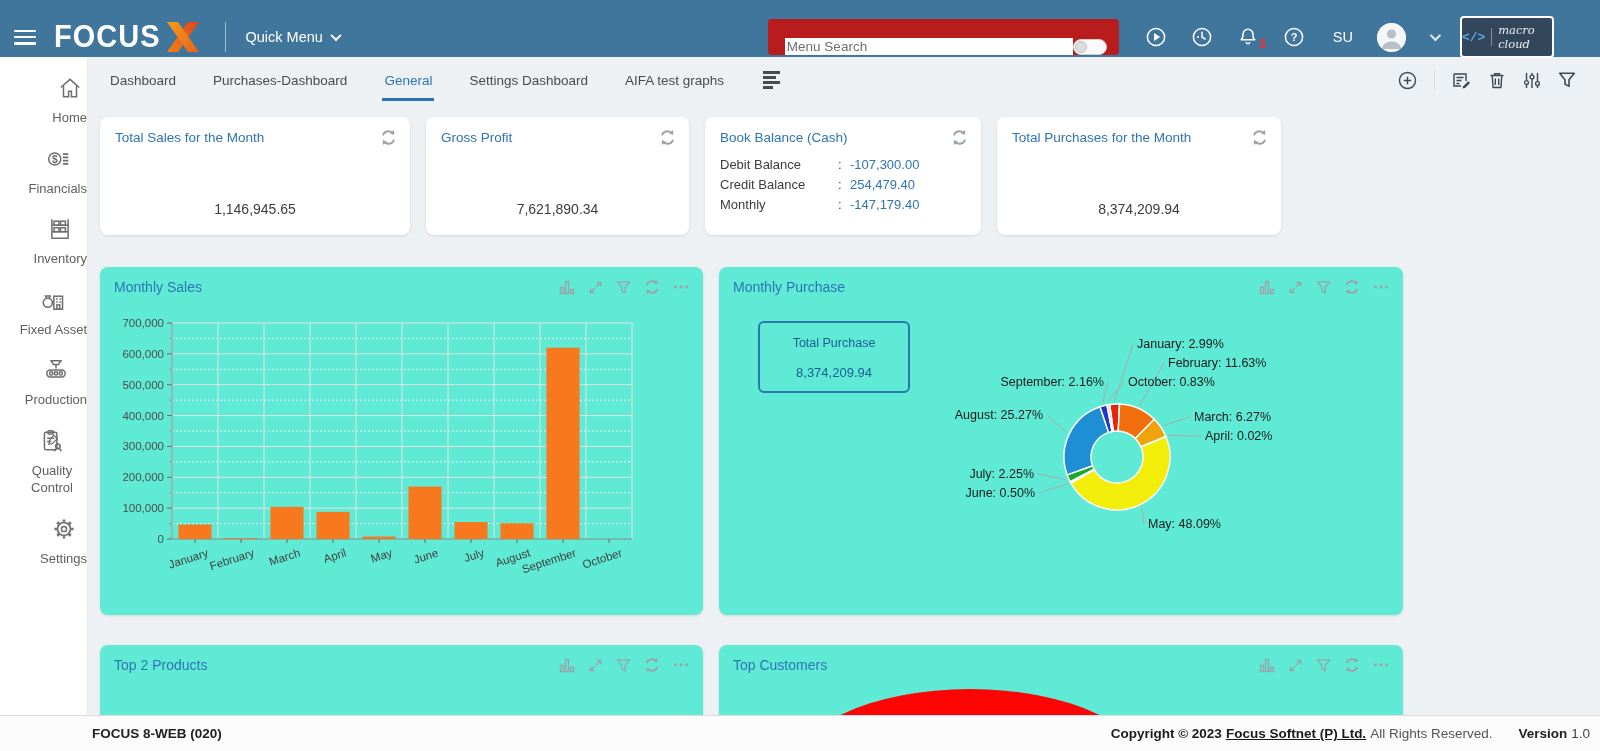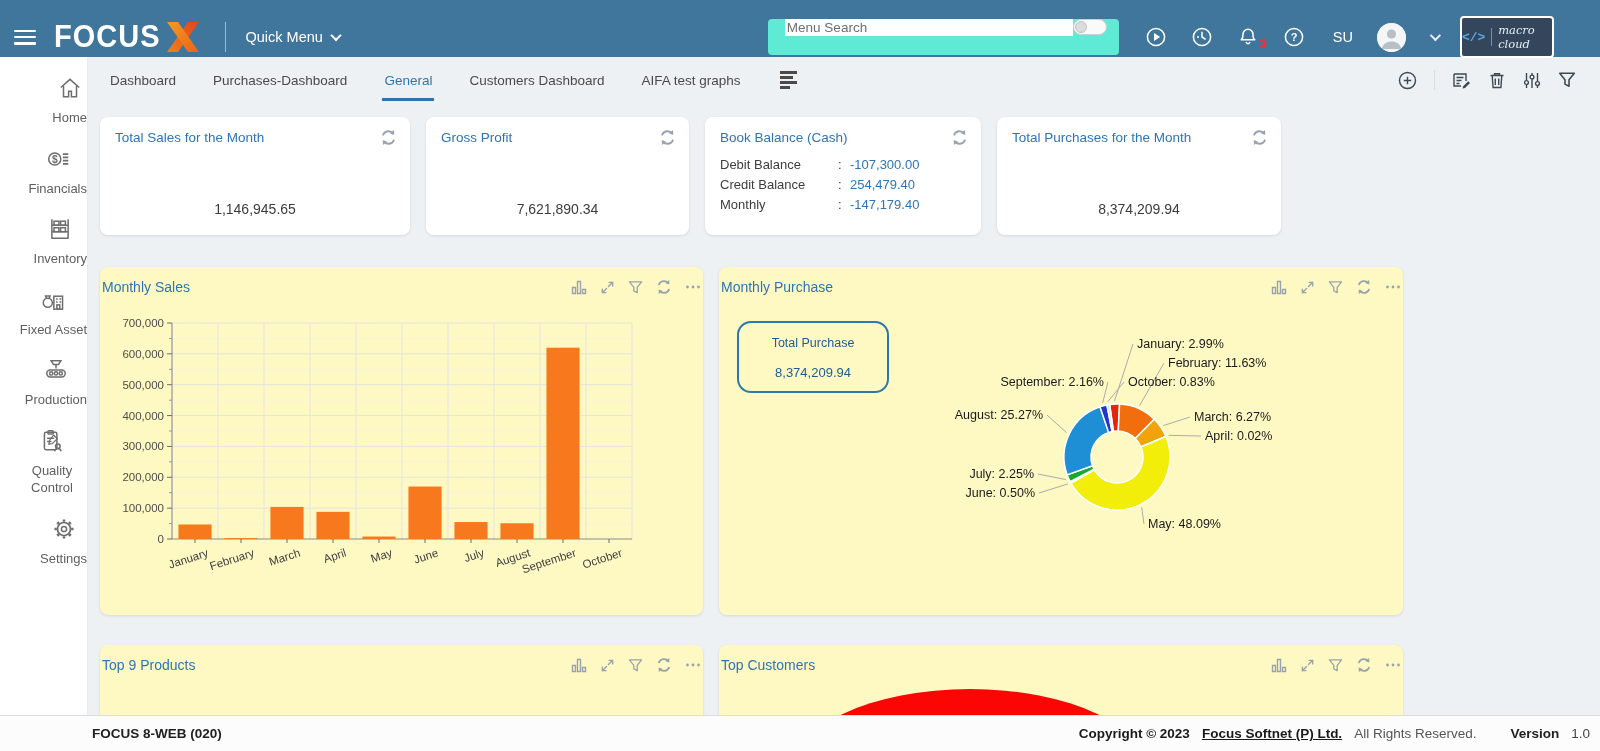--- a/index.html
+++ b/index.html
@@ -10,21 +10,21 @@
   
   .topbar{height:57px;background:#40759c;display:flex;align-items:center;padding:17px 46px 0 14px}
   .hamburger{width:22px;height:15px;display:flex;flex-direction:column;justify-content:space-between;cursor:pointer;margin-right:18px}
   .hamburger i{display:block;height:2.6px;background:#fff;border-radius:1px}
   .logo{display:flex;align-items:center;gap:4px}
   .logo-text{color:#fff;font-weight:bold;font-size:29px;letter-spacing:1px;line-height:1;transform:scaleY(1.05)}
   .divider-v{width:1px;height:30px;background:rgba(255,255,255,.5);margin:0 20px 0 24px}
   .quickmenu{display:flex;align-items:center;gap:9px;color:#fff;font-size:14.5px;cursor:pointer}
   .chev{width:8px;height:8px;border-right:2px solid #fff;border-bottom:2px solid #fff;transform:rotate(45deg) translate(-1px,-1px)}
   .top-spacer{flex:1}
-  .searchbox{width:351px;height:36px;background:#5eead4;border-radius:4px;display:flex;align-items:flex-start;padding:0 12px 0 17px;margin-right:26px}
+  .searchbox{width:351px;height:36px;background:#b91c1c;border-radius:4px;display:flex;align-items:flex-end;padding:0 12px 0 17px;margin-right:26px}
   .searchbox input{border:none;outline:none;flex:1;font-size:13.5px;color:#333;font-family:"Liberation Sans",sans-serif}
   .searchbox input::placeholder{color:#6f6f6f}
   .mini-toggle{width:34px;height:16px;border:1px solid #cfcfcf;border-radius:9px;background:#fafafa;position:relative;cursor:pointer}
   .mini-toggle i{position:absolute;left:1px;top:1px;width:12px;height:12px;border-radius:50%;background:#dcdcdc;border:1px solid #c2c2c2}
   .top-icons{display:flex;align-items:center;gap:24px;color:#fff}
   .tico{width:22px;height:22px;display:flex;align-items:center;justify-content:center;cursor:pointer;position:relative}
   .bell-badge{position:absolute;right:-7px;bottom:-3px;color:#ff2d2d;font-size:12.5px;font-weight:bold}
   .su{font-size:14.5px;color:#fff;margin-left:4px;cursor:pointer}
   .avatar{width:29px;height:29px;border-radius:50%;background:#f4f6f8;display:flex;align-items:center;justify-content:center;overflow:hidden;cursor:pointer}
   .chev-gray{width:8px;height:8px;border-right:2px solid #e8eef2;border-bottom:2px solid #e8eef2;transform:rotate(45deg) translateY(-2px);cursor:pointer}
@@ -59,39 +59,39 @@
   .card-title{color:#2e75b6;font-size:13.5px}
   .card-refresh{position:absolute;top:12px;right:13px;color:#9aa3ab;cursor:pointer}
   .card-value{text-align:center;margin-top:56px;font-size:14px;color:#3c3c3c}
   .bb-rows{margin-top:12px;display:grid;grid-template-columns:118px 12px auto;row-gap:5px;font-size:13px}
   .bb-label{color:#3d3d3d}
   .bb-colon{color:#3d3d3d}
   .bb-value{color:#2e75b6}
 
   .widgets-row{display:flex;gap:16px;margin-top:32px}
   .widgets-row.r2{margin-top:30px}
-  .widget{background:#fef9c3;border-radius:8px;box-shadow:0 1px 3px rgba(0,0,0,.1);padding:12px 2px;position:relative}
+  .widget{background:#5eead4;border-radius:8px;box-shadow:0 1px 3px rgba(0,0,0,.1);padding:12px 14px;position:relative}
   .w-sales,.w-products{width:603px;height:348px}
   .w-purchase,.w-customers{width:684px;height:348px}
   .w-products,.w-customers{height:280px}
   .widget-head{display:flex;align-items:center}
   .widget-title{color:#2e75b6;font-size:14px}
   .wicons{margin-left:auto;display:flex;align-items:center;gap:13px;color:#9aa3ab}
   .wicons .wico{cursor:pointer;display:flex;align-items:center}
 
   .chart-abs{position:absolute}
-  .total-box{position:absolute;left:18px;top:54px;width:152px;height:72px;border:2px solid #2a78ad;border-radius:14px;text-align:center;color:#1d5c94}
+  .total-box{position:absolute;left:39px;top:54px;width:152px;height:72px;border:2px solid #2a78ad;border-radius:6px;text-align:center;color:#1d5c94}
   .total-box .tb-title{font-size:12.5px;margin-top:13px}
   .total-box .tb-value{font-size:13px;margin-top:15px}
   .red-pie{position:absolute;left:71px;top:44px;width:360px;height:170px;border-radius:50%;background:#fb0505}
 
   
   .footer{height:36px;background:#fcfcfc;border-top:1px solid #dcdcdc;display:flex;align-items:center;padding:0 10px 0 92px;font-size:13.5px}
   .f-left{font-weight:bold;color:#222}
-  .f-right{margin-left:auto;display:flex;align-items:baseline;gap:12px;color:#555}
+  .f-right{margin-left:auto;display:flex;align-items:baseline;gap:4px;color:#555}
   .f-copy{font-weight:bold;color:#1a1a1a}
   .f-company{font-weight:bold;color:#1a1a1a;text-decoration:underline;cursor:pointer}
   .f-rights{color:#555}
   .f-verlab{font-weight:bold;color:#222;margin-left:22px}
   .f-verval{color:#444}
 </style>
 </head>
 <body>
 
 <header class="topbar">
@@ -264,21 +264,21 @@
       </span>
       <span class="slabel">Settings</span>
     </div>
   </nav>
 
   <main class="main">
     <div class="tabbar">
       <span class="tab">Dashboard</span>
       <span class="tab">Purchases-Dashboard</span>
       <span class="tab active">General</span>
-      <span class="tab">Customers Dashboard</span>
+      <span class="tab">Settings Dashboard</span>
       <span class="tab">AIFA test graphs</span>
       <span class="list-ico">
           <i></i>
           <i></i>
           <i></i>
           <i></i>
         </span>
 
       <div class="toolbar">
         <span class="tbico">
@@ -599,21 +599,21 @@
               <path d="M387.93071219025416 97.96530539145536A53 53 0 0 1 390.65680390317755 97.51116812993823L394.39767738646447 124.25076172412065A26 26 0 0 0 393.0603493763511 124.47354604109131Z" fill="#d8d8d8" stroke="#fff" stroke-width="1.5"></path>
               <line x1="388.79782371740185" y1="94.76124592585394" x2="405" y2="75" stroke="#ababab" stroke-width="1"></line>
               <text x="409" y="79" text-anchor="start" font-size="12.5" fill="#1a1a1a">October: 0.83%</text>
             </svg>
         </div>
       </div>
 
       <div class="widgets-row r2">
         <div class="widget w-products">
           <div class="widget-head">
-            <span class="widget-title">Top 9 Products</span>
+            <span class="widget-title">Top 2 Products</span>
             <span class="wicons wicons-slot">
   <span class="wico">
     <svg width="16" height="16" viewBox="0 0 16 16">
                     <g fill="none" stroke="currentColor" stroke-width="1.4">
                       <path d="M1.5 14.5v-6h3v6z"></path>
                       <path d="M6.5 14.5v-12h3v12z"></path>
                       <path d="M11.5 14.5v-4h3v4z"></path>
                     </g>
                   </svg>
   </span>

